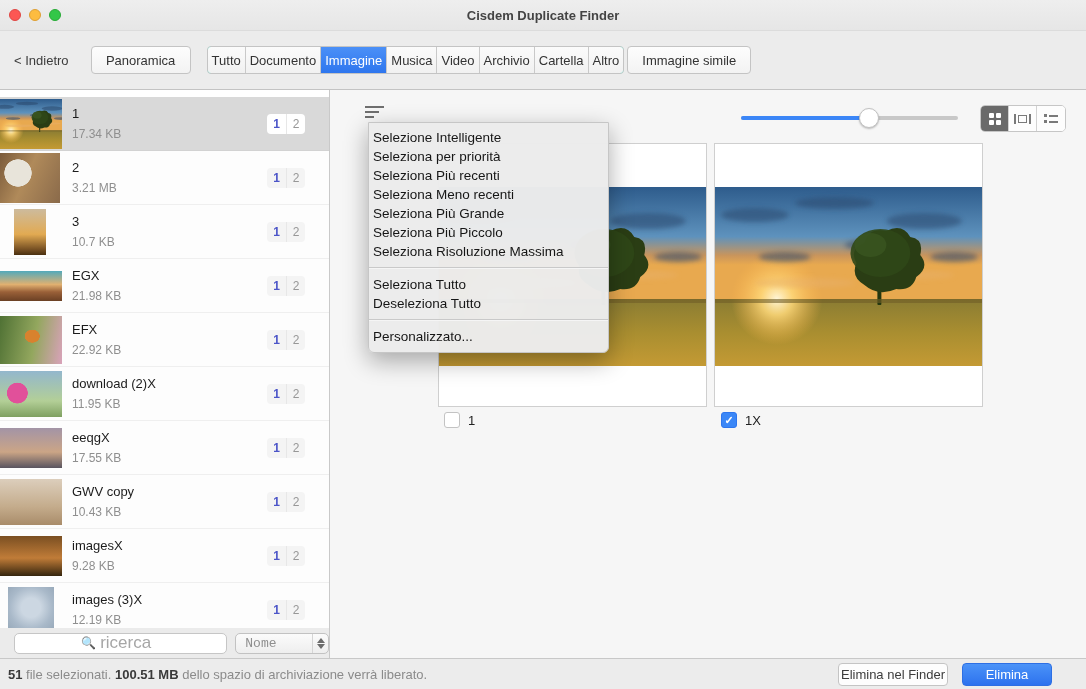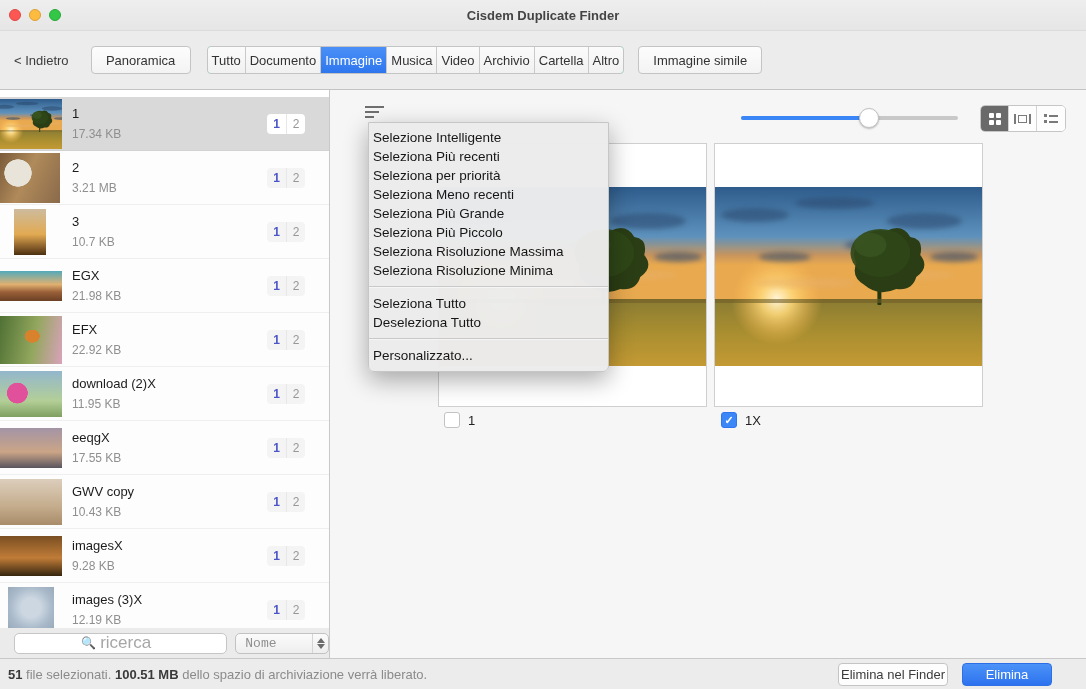--- a/index.html
+++ b/index.html
@@ -24,21 +24,21 @@
   .btn { height:28px; background:linear-gradient(#fdfdfd,#f3f3f3); border:1px solid #c4c4c4;
     border-radius:4px; font-size:13px; color:#333; display:flex; align-items:center;
     justify-content:center; padding:0 14px; }
   .overview-btn { margin-left:22px; width:100px; }
   .seg { margin-left:16px; display:flex; height:28px; border:1px solid #c4c4c4; border-radius:4px;
     overflow:hidden; background:#5eead4; }
   .seg .tab { display:flex; align-items:center; justify-content:center; font-size:13px; color:#333;
     border-right:1px solid #c9c9c9; background:linear-gradient(#fbfbfb,#f1f1f1); padding:0 4px; }
   .seg .tab:last-child { border-right:none; }
   .seg .tab.active { background:linear-gradient(#4b90f7,#2e76ee); color:#fff; }
-  .similar-btn { margin-left:14px; }
+  .similar-btn { margin-left:3px; }
 
   
   .sidebar { position:absolute; left:0; top:90px; width:330px; height:568px; background:#fff;
     border-right:1px solid #c9c9c9; }
   .filelist { position:absolute; left:0; top:0; width:100%; height:538px; overflow:hidden; padding-top:7px; }
   .row { height:54px; display:flex; align-items:center; background:#fdfdfd; border-bottom:1px solid #efefef; }
   .row.selected { background:#d9d9d9; border-bottom-color:#d2d2d2; }
   .thumbslot { width:62px; height:54px; display:flex; align-items:center; justify-content:flex-start; flex:0 0 62px; }
   .thumb { display:block; }
   .t-tree { width:62px; height:50px; }
@@ -418,27 +418,26 @@
           </svg>
         </div>
         <div class="cbrow c1">
           <div class="checkbox checked">✓</div>
           <span class="cblabel">1X</span>
         </div>
       </div>
 
     <div class="ctxmenu" id="ctxmenu">
         <div class="mi">Selezione Intelligente</div>
+        <div class="mi">Seleziona per priorità</div>
         <div class="mi">Seleziona Più recenti</div>
-        <div class="mi">Seleziona per priorità</div>
         <div class="mi">Seleziona Meno recenti</div>
         <div class="mi">Seleziona Più Grande</div>
         <div class="mi">Seleziona Più Piccolo</div>
         <div class="mi">Seleziona Risoluzione Massima</div>
-        <div class="mi">Seleziona Risoluzione Minima</div>
         <div class="msep"></div>
         <div class="mi">Seleziona Tutto</div>
         <div class="mi">Deseleziona Tutto</div>
         <div class="msep"></div>
         <div class="mi">Personalizzato...</div>
       </div>
   </div>
 
   <div class="statusbar">
     <div class="status-text">

